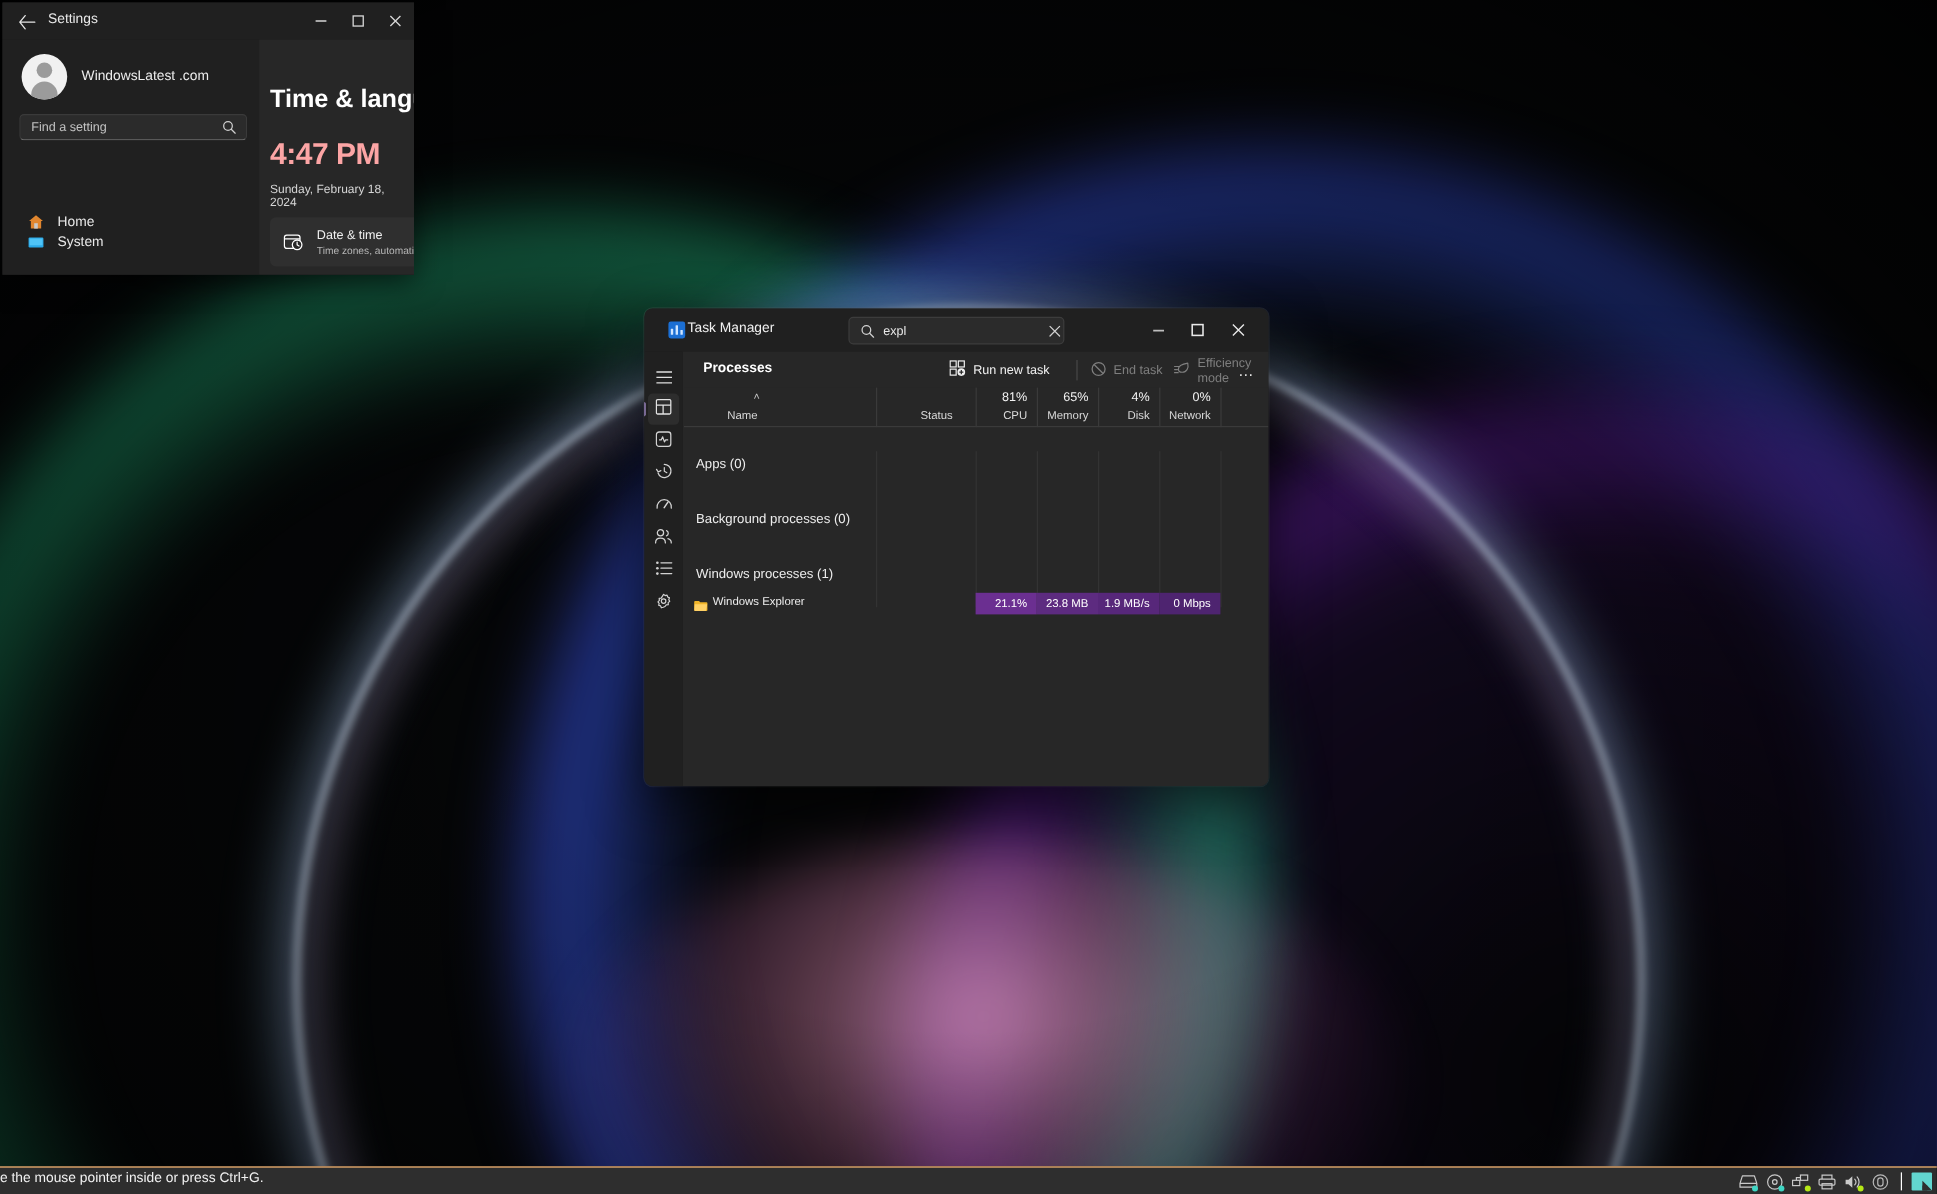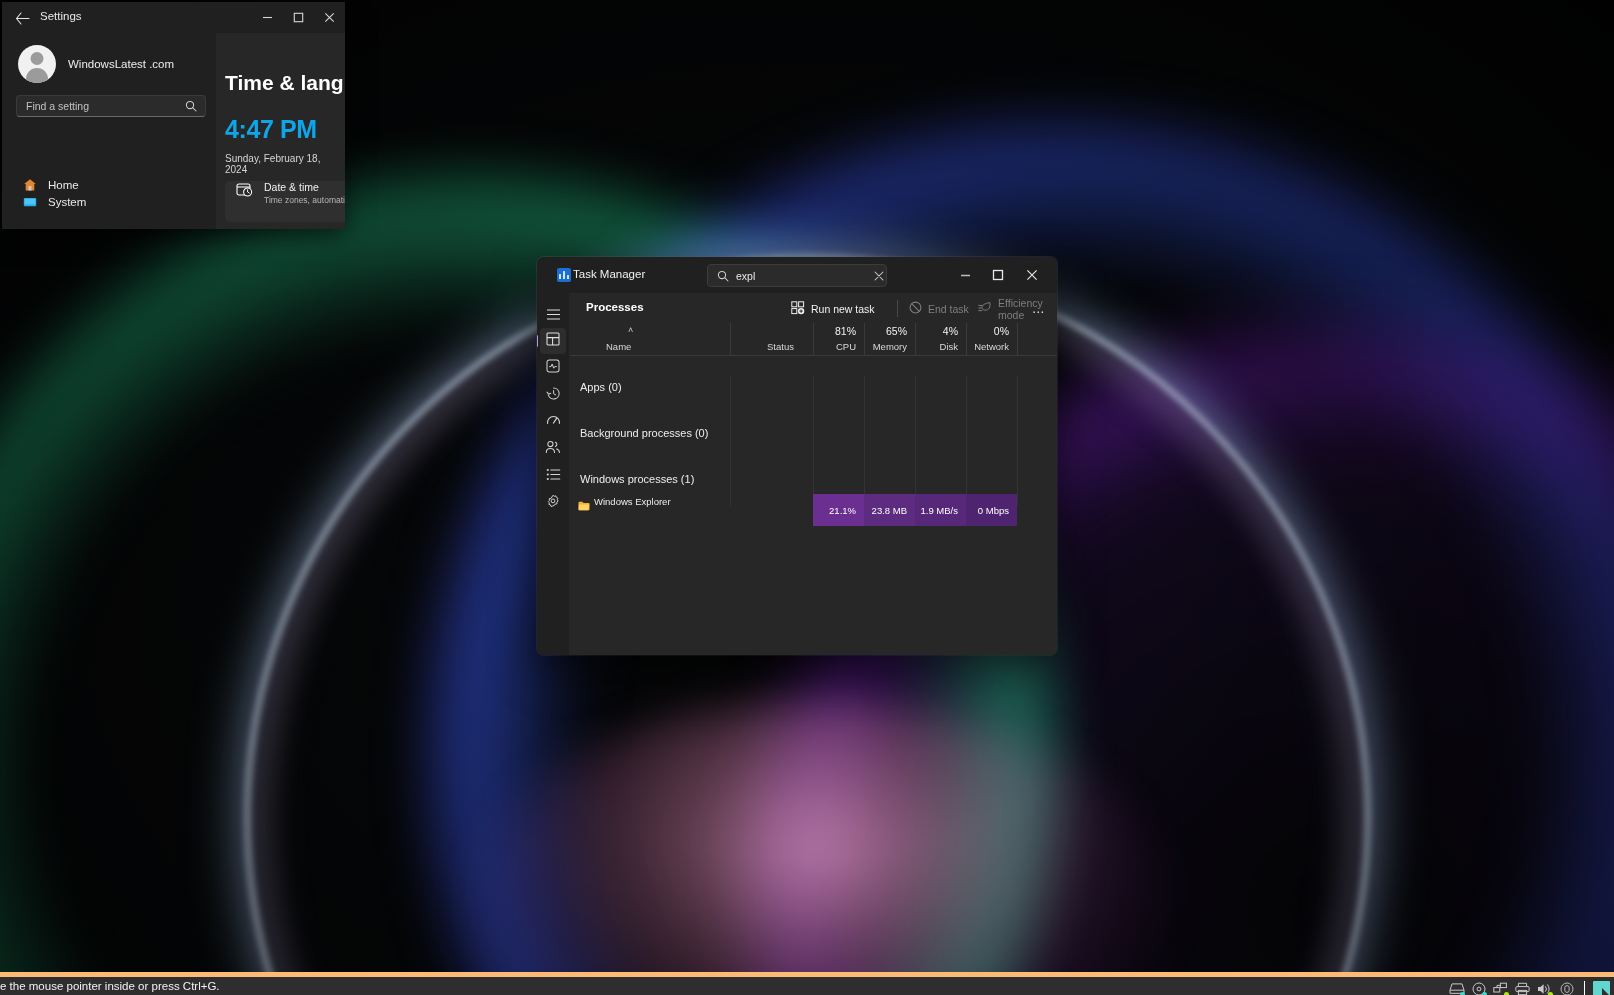--- a/index.html
+++ b/index.html
@@ -173,30 +173,30 @@
     position: absolute; left: 214px; top: 0; right: 0; bottom: 0;
     background: #272727;
     overflow: hidden;
   }
   #tl-title {
     position: absolute; left: 9px; top: 38px;
     font-size: 21px; font-weight: bold; color: #ffffff; white-space: nowrap;
   }
   #tl-clock {
     position: absolute; left: 9px; top: 82px;
-    font-size: 25px; font-weight: bold; color: #0ea5e9; letter-spacing: -0.4px;
+    font-size: 25px; font-weight: bold; color: #fca5a5; letter-spacing: -0.4px;
   }
   #tl-date {
     position: absolute; left: 9px; top: 120px;
     font-size: 10px; color: #d6d6d6;
   }
   .tl-card {
     position: absolute; left: 9px; width: 210px; height: 41px;
     background: #2f2f2f; border-radius: 5px;
-    display: flex; gap: 11px; padding-left: 11px;
+    display: flex; align-items: center; gap: 11px; padding-left: 11px;
   }
   #tl-card-1 { top: 148px; }
   .tl-card-title { font-size: 10.5px; color: #f0f0f0; }
   .tl-card-sub { font-size: 8.5px; color: #b6b6b6; margin-top: 2px; white-space: nowrap; }
   .tl-card-ico { width: 17px; height: 17px; display: flex; align-items: center; justify-content: center; color: #ffffff; flex: 0 0 auto; }
 
   
   #taskmanager-window {
     position: absolute; left: 537px; top: 257px;
     width: 520px; height: 398px;
@@ -328,36 +328,36 @@
   .tm-row { position: relative; height: 18px; }
   .tm-row-name {
     position: absolute; left: 24px; top: 2px;
     font-size: 9.5px; color: #ededed;
   }
   .tm-folder-ico {
     position: absolute; left: 8px; top: 3px;
     width: 12px; height: 10px;
   }
   .tm-cell {
-    position: absolute; top: 0; height: 32px;
+    position: absolute; top: 0; height: 18px;
     display: flex; align-items: center; justify-content: flex-end;
     padding-right: 8px;
     font-size: 9.5px; color: #ffffff;
   }
   .tm-cell.hl { background: #6b2f91; }
   .tm-cell.hl-a { background: #5d2b80; }
   .tm-cell.hl-b { background: #57277a; }
   .tm-cell.hl-c { background: #4e2470; }
 
   
   #statusbar {
     position: absolute; left: 0; top: 972px;
     width: 1614px; height: 23px;
     background: #2e2e2e;
-    border-top: 5px solid #fdba74;
+    border-top: 1px solid #fdba74;
     display: flex; align-items: center;
   }
   #status-text {
     position: absolute; left: 0px; top: 3px;
     font-size: 11.5px; color: #f2f2f2; white-space: nowrap;
   }
   #tray {
     position: absolute; right: 4px; top: 0; height: 23px;
     display: flex; align-items: center; gap: 3px;
   }

